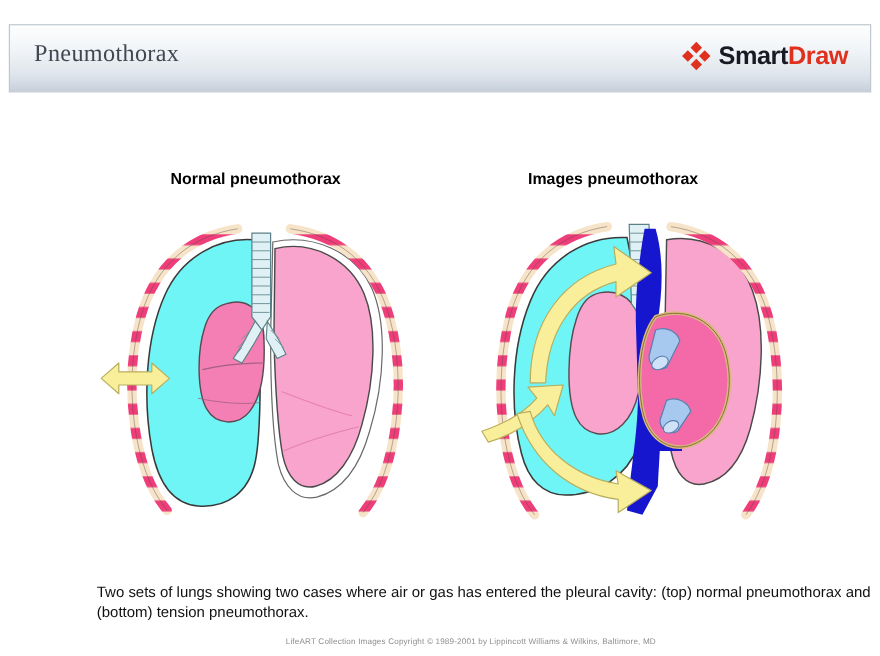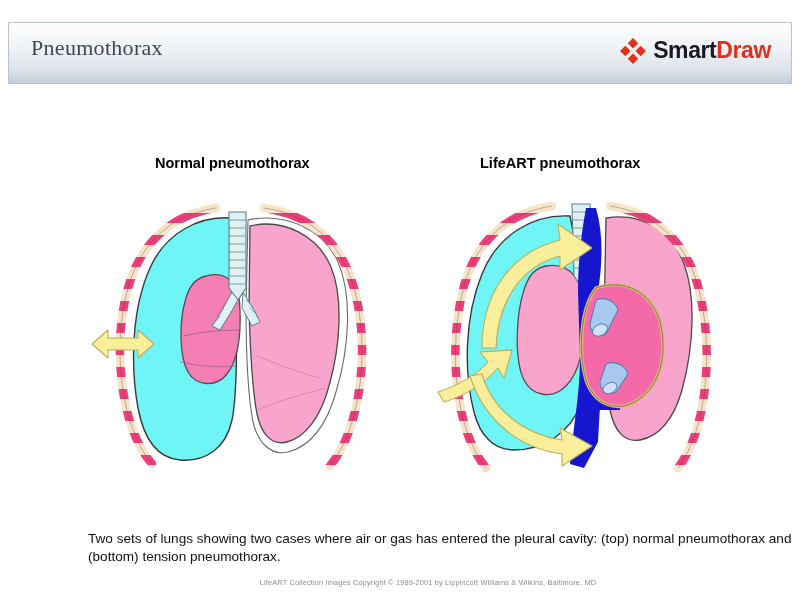--- a/index.html
+++ b/index.html
@@ -87,21 +87,21 @@
             <rect x="17.0" y="9.3" width="7.4" height="7.4" transform="rotate(45 20.7 13)"></rect>
             <rect x="9.3" y="17.0" width="7.4" height="7.4" transform="rotate(45 13 20.7)"></rect>
           </g>
         </svg>
       </span>
       <span class="logo-text"><span class="logo-smart">Smart</span><span class="logo-draw">Draw</span></span>
     </div>
   </div>
 
   <div class="panel-label" id="label-left">Normal pneumothorax</div>
-  <div class="panel-label" id="label-right">LifeART pneumothorax</div>
+  <div class="panel-label" id="label-right">Images pneumothorax</div>
 
   <div class="figure" id="figure-left">
     <svg viewBox="0 0 320 290" aria-hidden="true">
       <defs>
 
         <pattern id="ribL" patternUnits="userSpaceOnUse" width="9" height="22" patternTransform="rotate(0)">
           <rect width="9" height="22" fill="#ee3d78"></rect>
           <rect y="5" width="9" height="12" fill="#f6e3c8"></rect>
         </pattern>
       </defs>

